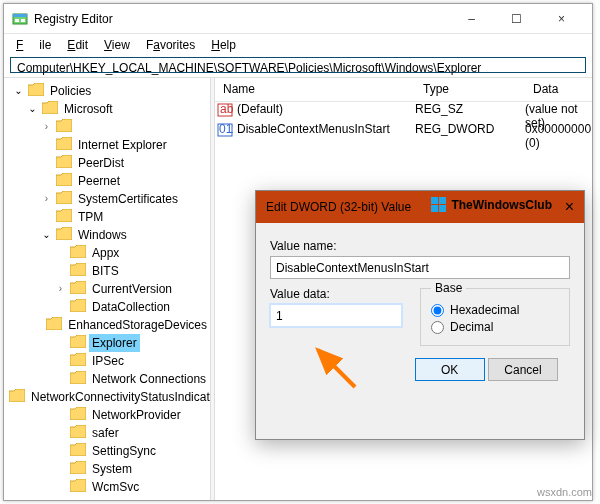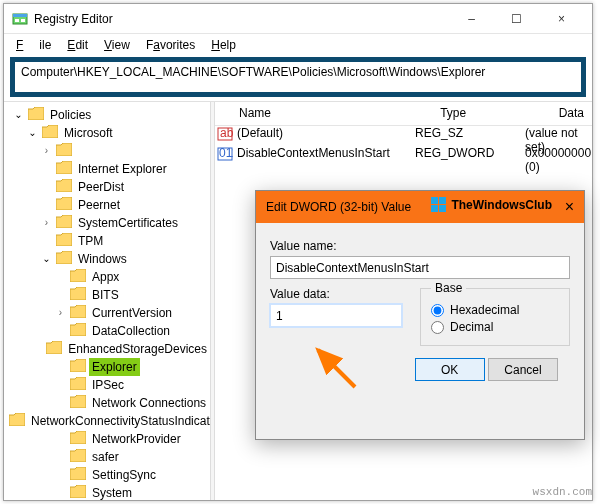--- a/index.html
+++ b/index.html
@@ -6,65 +6,65 @@
 body { width: 600px; height: 504px; background: #fff; position: relative; overflow: hidden; }
 
 .window { width: 590px; height: 498px; margin: 3px; border: 1px solid #a0a0a0; box-shadow: 0 0 4px rgba(0,0,0,.25); background:#fff; display:flex; flex-direction:column; position:relative;}
 .titlebar { height:30px; display:flex; align-items:center; padding:0 8px; border-bottom:1px solid #e5e5e5;}
 .titlebar .title-icon { width:16px; height:16px; margin-right:6px;}
 .titlebar .title { flex:1; color:#000;}
 .winbtn { width:45px; height:29px; display:flex; align-items:center; justify-content:center; color:#333;}
 .menubar { height:21px; display:flex; align-items:center; padding:0 4px;}
 .menubar span { padding:2px 8px; color:#000;}
 .menubar span u { text-decoration: underline; }
-.addressbar { height:40px; border:5px solid #0c4a6e; margin:2px 6px 4px 6px; padding:3px 6px; font-size:12px; color:#000;}
+.addressbar { height:16px; border:1px solid #0c4a6e; margin:2px 6px 4px 6px; padding:3px 6px; font-size:12px; color:#000;}
 .content { flex:1; display:flex; border-top:1px solid #e0e0e0; overflow:hidden;}
 .tree { width:206px; overflow:hidden; padding:4px 0 4px 2px;}
 .splitter { width:5px; background:#f5f5f5; border-left:1px solid #ddd; border-right:1px solid #ddd;}
 .listpane { flex:1; overflow:hidden;}
 .listheader { display:flex; border-bottom:1px solid #e5e5e5; height:24px;}
-.listheader div { padding:4px 8px; color:#000;margin-left:16px;}
+.listheader div { padding:4px 8px; color:#000;}
 .lh-name{width:200px;} .lh-type{width:110px;} .lh-data{flex:1;}
 .row { display:flex; height:20px; align-items:flex-start;}
 .row .ic { width:20px; display:flex; justify-content:center;}
 .row .nm{width:180px; padding-left:2px;} .row .tp{width:110px;} .row .dt{flex:1;}
 
 
 .tree ul { list-style:none;}
 .tree li { white-space:nowrap; line-height:18px; height:18px; display:flex; align-items:center;}
 .tree li .ind { display:inline-block;}
 .tree li .chev { width:13px; height:13px; display:inline-flex; align-items:center; justify-content:center; color:#666; font-size:10px;}
 .tree li .fld { width:16px; height:16px; margin:0 3px; display:inline-block;}
 .tree li span.lbl { color:#000; padding:0 3px;}
-.tree li span.lbl.sel { background:#84cc16;}
+.tree li span.lbl.sel { background:#7dd3fc;}
 
 
 .dialog { position:absolute; left:255px; top:190px; width:330px; height:250px; background:#f0f0f0; border:1px solid #888; box-shadow:0 5px 20px rgba(0,0,0,.3);}
-.dialog .dtitle { height:32px; background:#f97316; display:flex; align-items:center; padding:0 10px;}
+.dialog .dtitle { height:32px; background:#c2410c; display:flex; align-items:center; padding:0 10px;}
 .dialog .dtitle .cap{flex:1; color:#000; font-size:12px;}
 .dialog .twc { position:absolute; right:32px; top:6px; font-size:14px; font-weight:600; color:#000; display:flex; align-items:center;}
 .dialog .twc svg { margin-right:4px;}
 .dialog .body { padding:10px 14px;}
 .dialog .lbl { color:#000; margin-bottom:3px; margin-top:6px;}
 .dialog input[type=text].ro { width:100%; height:23px; border:1px solid #adadad; background:#fff; padding:2px 5px;}
 .dialog .row2 { display:flex; gap:18px; margin-top:2px;}
 .dialog .col { }
 .dialog .valdata { width:132px;}
 .dialog .valdata input { width:132px; height:23px; border:1px solid #7a9fcd; background:#fff; padding:2px 5px; outline:2px solid #cde3ff; outline-offset:-1px;}
 .dialog fieldset { border:1px solid #d0d0d0; padding:5px 0 8px 10px;}
 .dialog fieldset legend { padding:0 4px;}
 .dialog .rad { display:flex; align-items:center; gap:6px; margin:3px 0;}
 .dialog .rad input { width:13px; height:13px;}
 .dialog .btns { text-align:right; padding:12px 12px 0 0;}
 .dialog .btns button { width:70px; height:23px; border:1px solid #adadad; background:#e1e1e1;}
 .dialog .btns button.ok { border:1px solid #0078d7; background:#e5f1fb;}
 
 .arrow { position:absolute; left:310px; top:342px; pointer-events:none;}
 
-.watermark { position:absolute; right:8px; bottom:6px; color:#999; font-size:11px;font-family:Liberation Mono, monospace;}
+.watermark { position:absolute; right:8px; bottom:6px; color:#999; font-size:11px;}
 </style>
 </head>
 <body>
 
 <div class="window">
   <div class="titlebar">
     <svg class="title-icon" viewBox="0 0 16 16">
         <rect x="1" y="3" width="14" height="10" fill="#6fd66f" stroke="#2e8b2e"></rect>
         <rect x="1" y="3" width="14" height="3" fill="#4aa4e8"></rect>
         <rect x="3" y="8" width="4" height="3" fill="#fff"></rect>

